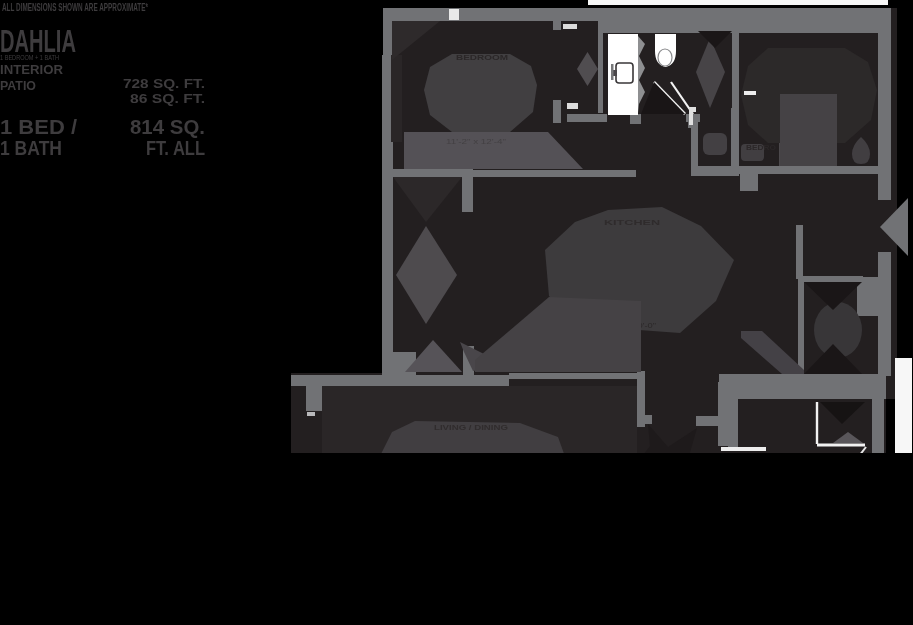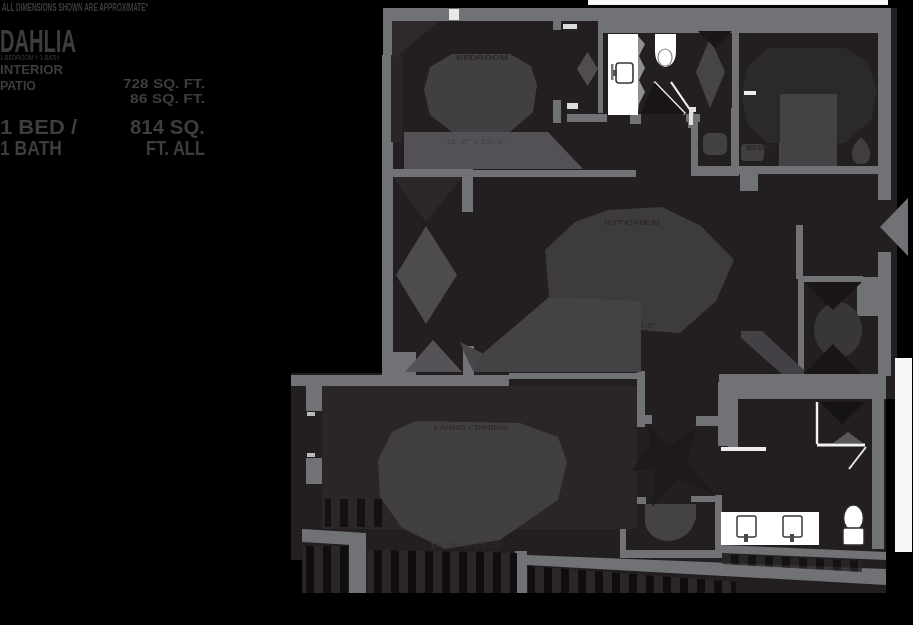--- a/index.html
+++ b/index.html
@@ -1,16 +1,16 @@
 <!DOCTYPE html>
 <html><head>
 <meta charset="utf-8">
 <style>
 html,body{margin:0;padding:0;background:#000;}
-#canvas{position:relative;width:913px;height:593px;background:#000;overflow:hidden;
+#canvas{position:relative;width:913px;height:453px;background:#000;overflow:hidden;
 font-family:"Liberation Sans", sans-serif;}
 svg{position:absolute;top:0;left:0;}
 </style>
 </head>
 <body>
 <div id="canvas">
 <svg width="913" height="625" viewBox="0 0 913 625">
 <defs>
 <pattern id="deck" width="17" height="10" patternUnits="userSpaceOnUse">
 <rect width="17" height="10" fill="#2b2728"></rect>

